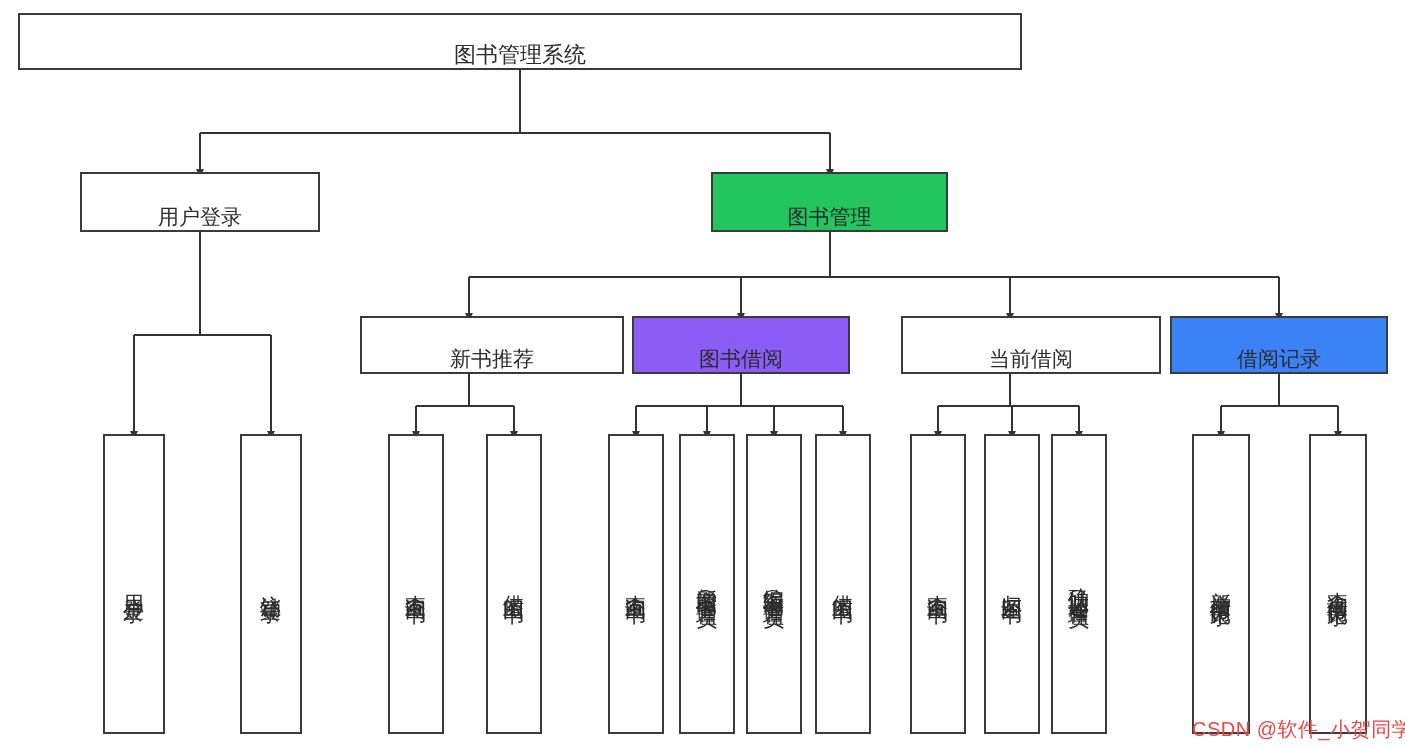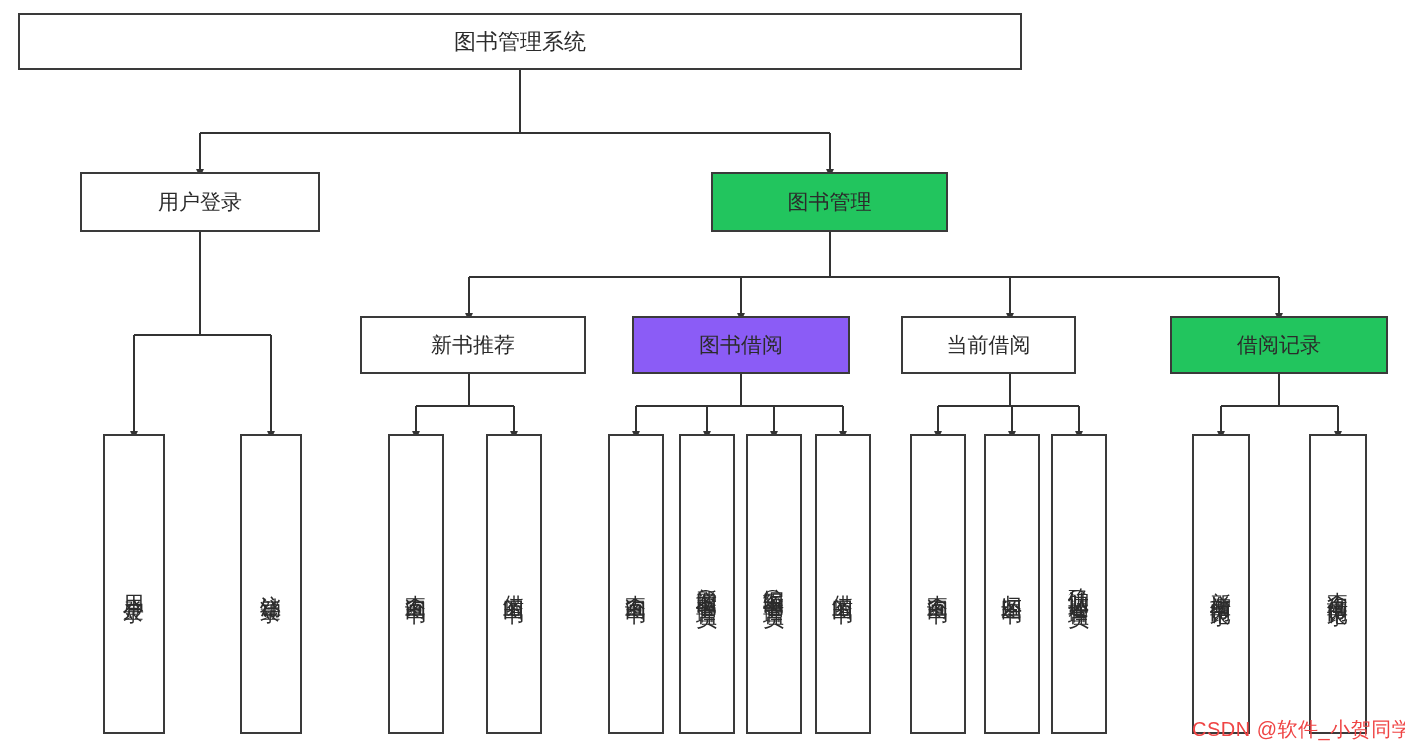--- a/index.html
+++ b/index.html
@@ -23,21 +23,21 @@
     top: 0;
     width: 1405px;
     height: 747px;
   }
   .node {
     position: absolute;
     box-sizing: border-box;
     background: #ffffff;
     border: 2px solid #3a3a3a;
     display: flex;
-    align-items: center;
+    align-items: flex-end;
     justify-content: center;
     color: #2b2b2b;
   }
   .node-label {
     display: block;
     text-align: center;
     line-height: 1.18;
     white-space: pre;
   }
   .node.horiz .node-label {
@@ -115,30 +115,30 @@
   <div id="nodes-layer">
       <div class="node horiz root" style="left: 18px; top: 13px; width: 1004px; height: 57px; border-color: rgb(58, 58, 58); background: rgb(255, 255, 255); color: rgb(43, 43, 43);">
         <span class="node-label">图书管理系统</span>
       </div>
       <div class="node horiz" style="left: 80px; top: 172px; width: 240px; height: 60px; border-color: rgb(58, 58, 58); background: rgb(255, 255, 255); color: rgb(43, 43, 43);">
         <span class="node-label">用户登录</span>
       </div>
       <div class="node horiz" style="left: 711px; top: 172px; width: 237px; height: 60px; border-color: rgb(58, 58, 58); background: #22c55e; color: rgb(43, 43, 43);">
         <span class="node-label">图书管理</span>
       </div>
-      <div class="node horiz" style="left: 360px; top: 316px; width: 226px; height: 58px; border-color: rgb(58, 58, 58); background: rgb(255, 255, 255); color: rgb(43, 43, 43);">
+      <div class="node horiz" style="left: 360px; top: 316px; width: 264px; height: 58px; border-color: rgb(58, 58, 58); background: rgb(255, 255, 255); color: rgb(43, 43, 43);">
         <span class="node-label">新书推荐</span>
       </div>
       <div class="node horiz" style="left: 632px; top: 316px; width: 218px; height: 58px; border-color: rgb(58, 58, 58); background: #8b5cf6; color: rgb(43, 43, 43);">
         <span class="node-label">图书借阅</span>
       </div>
-      <div class="node horiz" style="left: 901px; top: 316px; width: 175px; height: 58px; border-color: rgb(58, 58, 58); background: rgb(255, 255, 255); color: rgb(43, 43, 43);">
+      <div class="node horiz" style="left: 901px; top: 316px; width: 260px; height: 58px; border-color: rgb(58, 58, 58); background: rgb(255, 255, 255); color: rgb(43, 43, 43);">
         <span class="node-label">当前借阅</span>
       </div>
-      <div class="node horiz" style="left: 1170px; top: 316px; width: 218px; height: 58px; border-color: rgb(58, 58, 58); background: #22c55e; color: rgb(43, 43, 43);">
+      <div class="node horiz" style="left: 1170px; top: 316px; width: 218px; height: 58px; border-color: rgb(58, 58, 58); background: #3b82f6; color: rgb(43, 43, 43);">
         <span class="node-label">借阅记录</span>
       </div>
       <div class="node vert" style="left: 103px; top: 434px; width: 62px; height: 300px; border-color: rgb(58, 58, 58); background: rgb(255, 255, 255); color: rgb(43, 43, 43);">
         <span class="node-label">用户登录</span>
       </div>
       <div class="node vert" style="left: 240px; top: 434px; width: 62px; height: 300px; border-color: rgb(58, 58, 58); background: rgb(255, 255, 255); color: rgb(43, 43, 43);">
         <span class="node-label">注销登录</span>
       </div>
       <div class="node vert" style="left: 388px; top: 434px; width: 56px; height: 300px; border-color: rgb(58, 58, 58); background: rgb(255, 255, 255); color: rgb(43, 43, 43);">
         <span class="node-label">查询图书</span>

